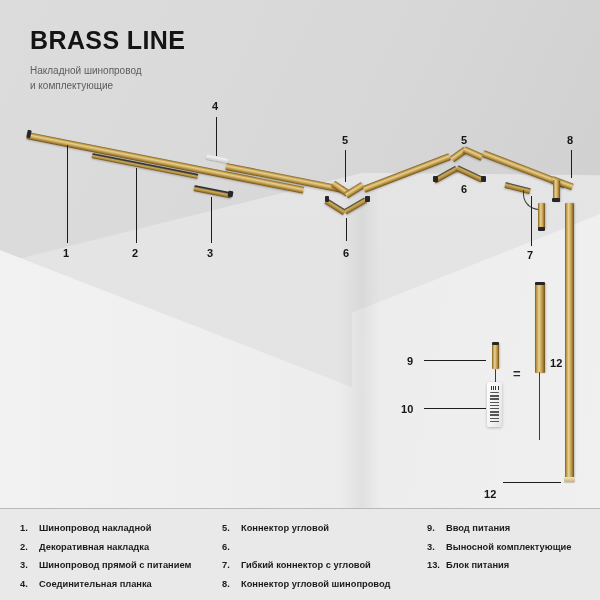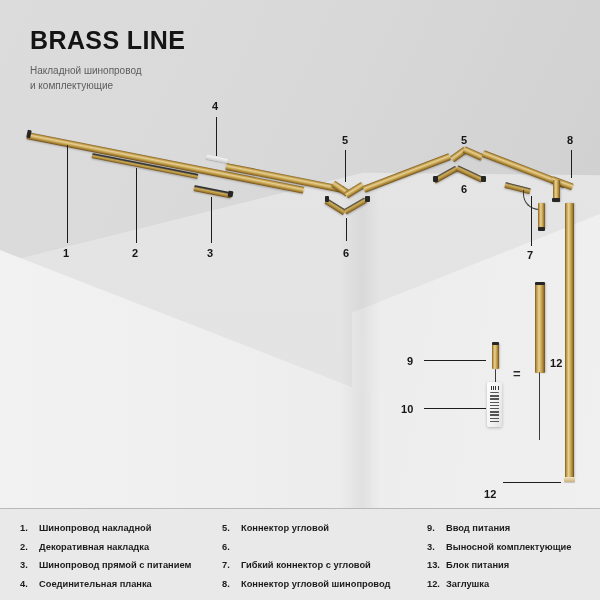--- a/index.html
+++ b/index.html
@@ -263,21 +263,17 @@
         <span class="legtxt">Ввод питания</span>
       </div>
       <div class="legrow">
         <span class="legnum">3.</span>
         <span class="legtxt">Выносной комплектующие</span>
       </div>
       <div class="legrow">
         <span class="legnum">13.</span>
         <span class="legtxt">Блок питания</span>
       </div>
-      <div class="legrow">
-        <span class="legnum">12.</span>
-        <span class="legtxt">Заглушка</span>
-      </div>
     </div>
 
   </div>
 
 </div>
 
 </body></html>

